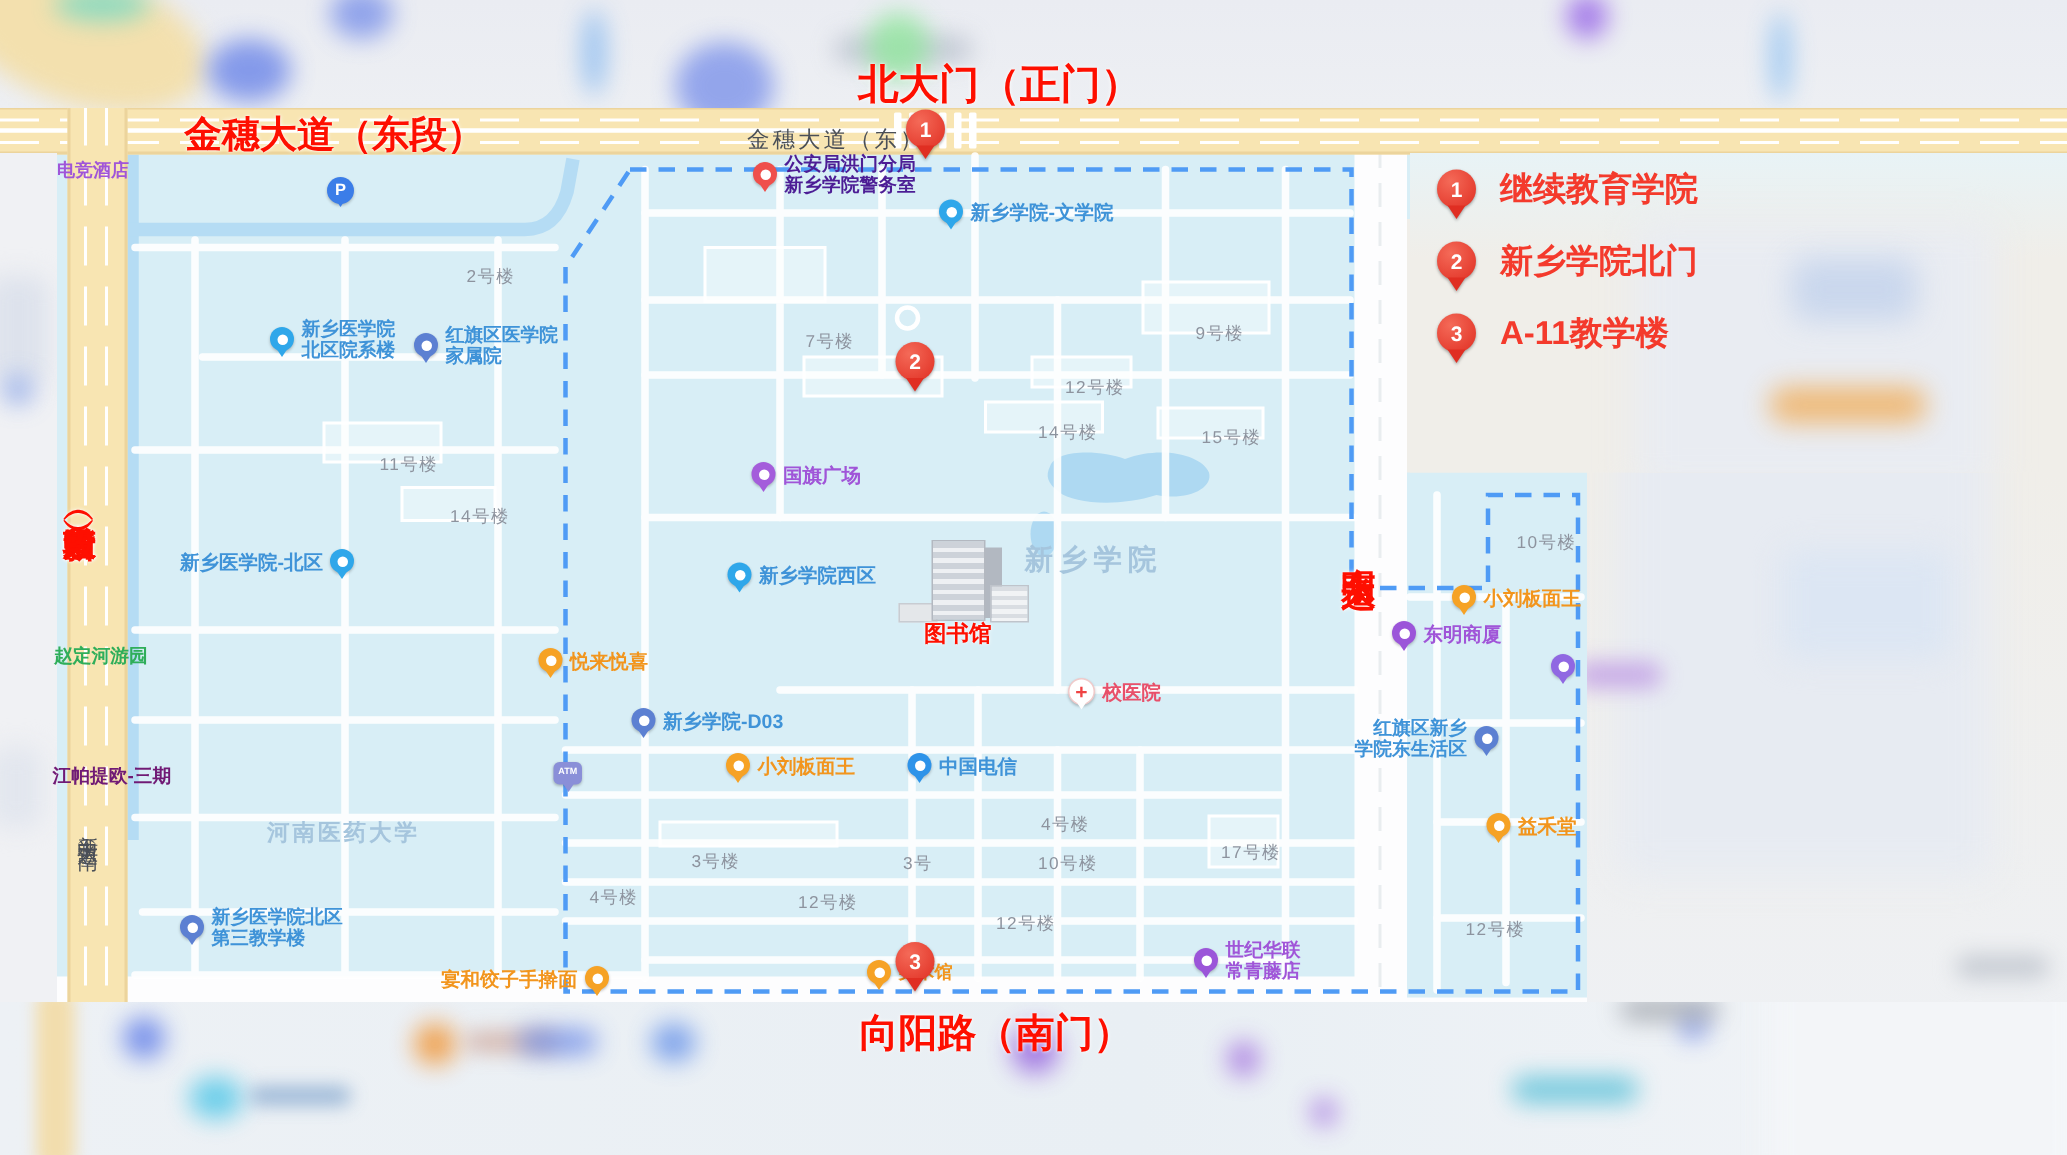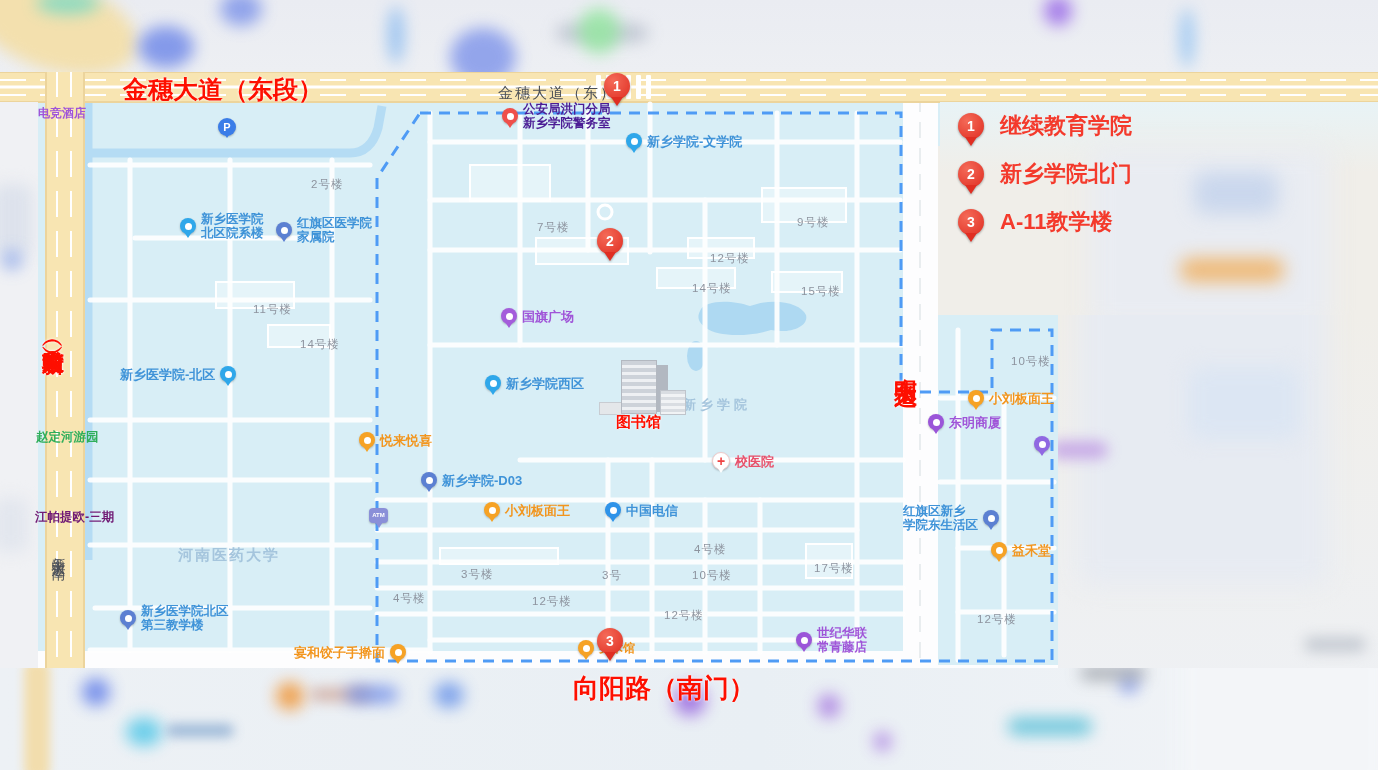--- a/index.html
+++ b/index.html
@@ -211,21 +211,21 @@
     <div class="blob" style="left:674px;top:16px;width:32px;height:32px;background:#9a6ae0;opacity:.85"></div>
     <div class="blob" style="left:818px;top:26px;width:22px;height:24px;background:#a678e0;opacity:.85"></div>
     <div class="blob" style="left:874px;top:64px;width:17px;height:19px;background:#a678e0;opacity:.85"></div>
     <div class="blob sq" style="left:1008px;top:50px;width:84px;height:17px;background:#58c0d8;opacity:.85;filter:blur(8px)"></div>
     <div class="blob" style="left:1120px;top:8px;width:18px;height:17px;background:#6b85e8;opacity:.8"></div>
     <div class="blob sq" style="left:1080px;top:-2px;width:66px;height:14px;background:#8a8f98;opacity:.7"></div>
     <div class="blob sq" style="left:1178px;top:-24px;width:210px;height:150px;background:#f4f6f9;opacity:.9;filter:blur(10px)"></div>
   </div>
 
   <div class="area" style="left:178px;top:546px;font-size:15px;letter-spacing:2px">河南医药大学</div>
-  <div class="area" style="left:683px;top:396px;font-size:13px;letter-spacing:4px">新乡学院</div>
+  <div class="area" style="left:683px;top:360px;font-size:19px;letter-spacing:4px">新乡学院</div>
   <div class="roadlab" style="left:498px;top:84px">金穗大道（东）</div>
   <div class="roadlab vert" style="left:50px;top:546px;font-size:14px">新中大道（南）</div>
 
   <div class="poi pp" style="left:38px;top:106px;font-size:12px">
       <span class="t">电竞酒店</span>
     </div>
   <div class="poi" style="left:218px;top:118px">
       <span class="ic picon">P</span>
     </div>
   <div class="poi pol two" style="left:502px;top:102px">
@@ -310,21 +310,21 @@
       <span class="ic food"></span>
       <span class="t">小刘板面王</span>
     </div>
   <div class="poi pp" style="left:928px;top:414px">
       <span class="ic shop"></span>
       <span class="t">东明商厦</span>
     </div>
   <div class="poi" style="left:1034px;top:436px">
       <span class="ic hotel"></span>
     </div>
-  <div class="poi blue two" style="left:903px;top:504px;text-align:left">
+  <div class="poi blue two" style="left:903px;top:478px;text-align:right">
       <span class="t">红旗区新乡
 学院东生活区</span>
       <span class="ic build"></span>
     </div>
   <div class="poi o" style="left:991px;top:542px">
       <span class="ic food"></span>
       <span class="t">益禾堂</span>
     </div>
 
   <div class="blab" style="left:311px;top:177px">2号楼</div>
@@ -384,18 +384,19 @@
       <span class="lab">新乡学院北门</span>
     </div>
     <div class="lrow">
       <div class="pin">
           <span>3</span>
         </div>
       <span class="lab">A-11教学楼</span>
     </div>
   </div>
 
+  <div class="ann" style="left:572px;top:38px;font-size:27px">北大门（正门）</div>
   <div class="ann" style="left:123px;top:73px;font-size:25px">金穗大道（东段）</div>
   <div class="ann vert" style="left:38px;top:333px;font-size:22px">新中大道（南段）</div>
   <div class="ann vert" style="left:891px;top:360px;font-size:23px;letter-spacing:2px">东明大道</div>
   <div class="ann" style="left:573px;top:671px;font-size:26px">向阳路（南门）</div>
 
 </div>
 
 </body></html>

